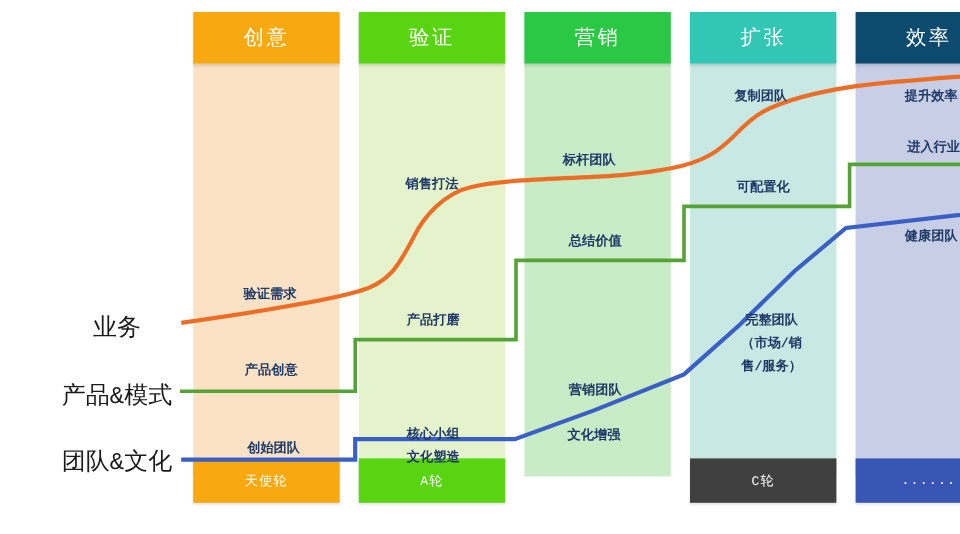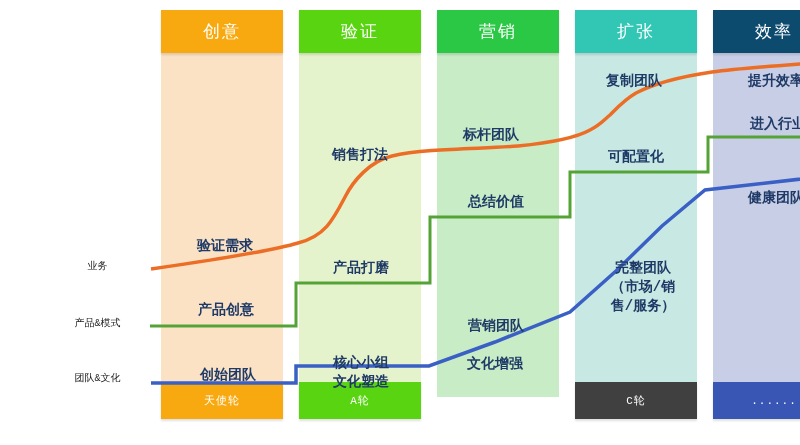--- a/index.html
+++ b/index.html
@@ -21,27 +21,27 @@
     display:flex;align-items:center;justify-content:center;
     color:#ffffff;font-size:11px;letter-spacing:1px;
     box-shadow:0 2px 2px rgba(0,0,0,0.12);
   }
   .c1{left:121px;} .c2{left:259px;} .c3{left:397px;text-align:right;} .c4{left:535px;} .c5{left:673px;}
   
   .lines{position:absolute;left:0;top:0;z-index:3;pointer-events:none;}
   
   .ann{
     position:absolute;z-index:4;transform:translateX(-50%);
-    color:#1F3A66;font-size:14px;font-weight:600;line-height:19px;
+    color:#1F3A66;font-size:11px;font-weight:600;line-height:19px;
     white-space:pre-line;text-align:center;
   }
   
   .row-label{
     position:absolute;left:5px;width:105px;z-index:4;
-    color:#1a1a1a;font-size:10px;font-weight:500;text-align:center;
+    color:#1a1a1a;font-size:20px;font-weight:500;text-align:center;
   }
 </style>
 </head>
 <body>
 
 <div class="canvas">
 
   <div class="col-body c1" style="background-color: rgb(251, 226, 197);"></div>
   <div class="col-body c2" style="background-color: rgb(229, 243, 204);"></div>
   <div class="col-body c3" style="background-color: rgb(199, 236, 198);"></div>

